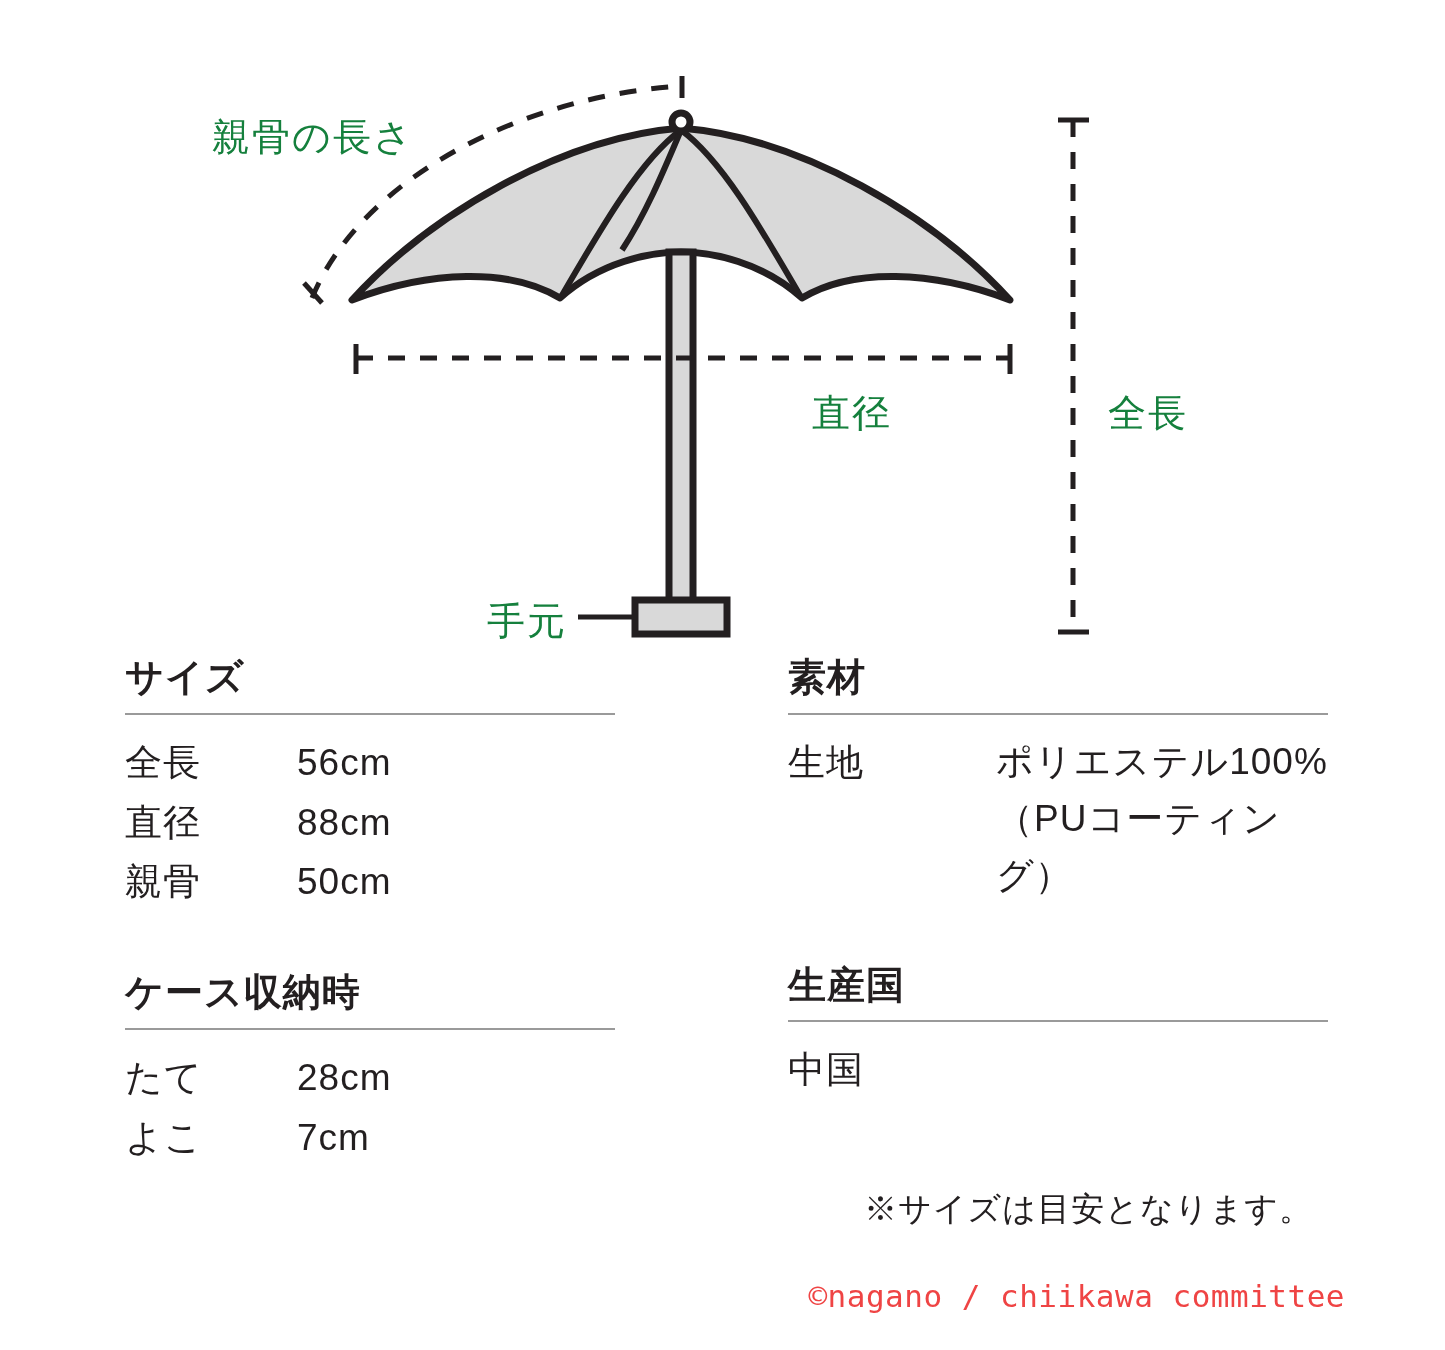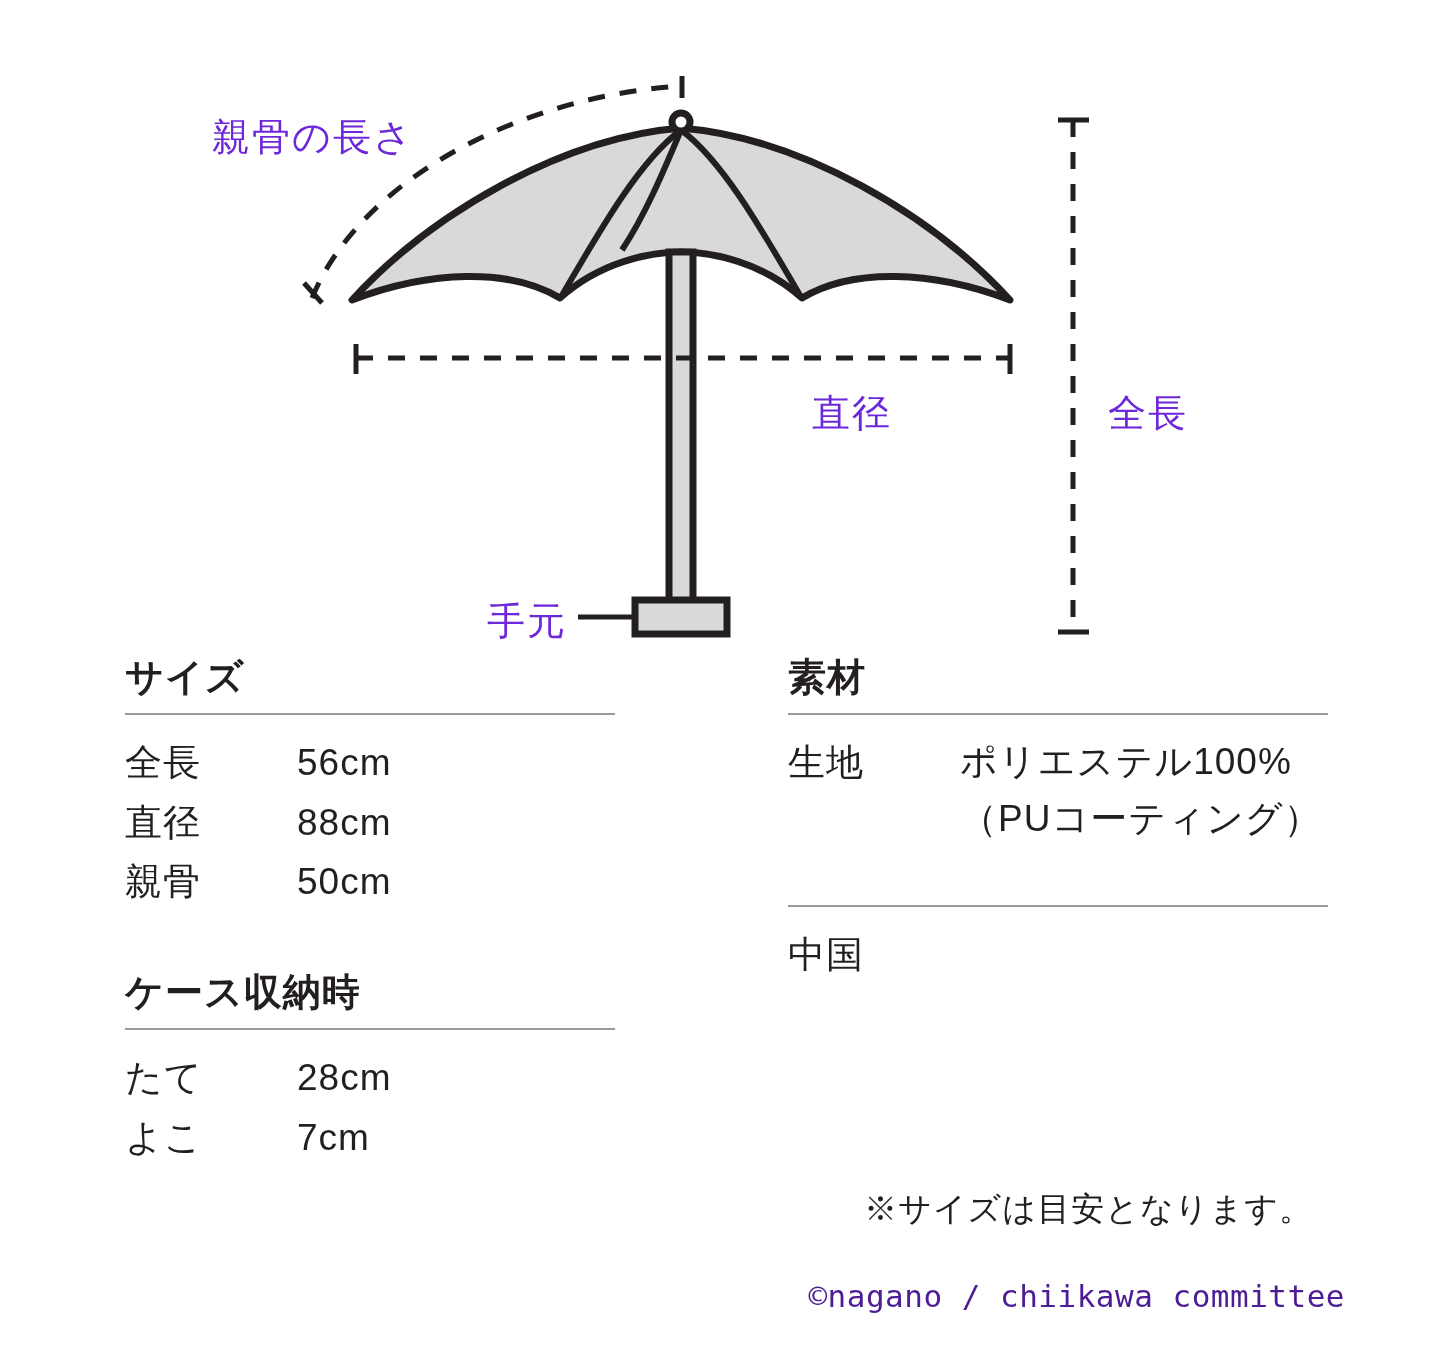--- a/index.html
+++ b/index.html
@@ -26,21 +26,21 @@
   }
   #umbrella-svg {
     position: absolute;
     left: 0;
     top: 0;
   }
   .dia-label {
     position: absolute;
     font-size: 38px;
     letter-spacing: 2px;
-    color: #6d28d9;
+    color: #15803d;
     white-space: nowrap;
   }
   #label-rib        { left: 212px; top: 112px; }
   #label-diameter   { left: 812px; top: 388px; }
   #label-length     { left: 1108px; top: 388px; }
   #label-handle     { left: 487px; top: 596px; }
 
   
   #specs {
     position: absolute;
@@ -74,38 +74,38 @@
   .row {
     display: flex;
     align-items: flex-start;
     font-size: 37px;
     line-height: 1.62;
     letter-spacing: 1px;
   }
   .row .k { width: 172px; flex: 0 0 172px; }
   .row .v { flex: 1 1 auto; }
   .block-2 { margin-top: 58px; }
-  .val-lines { font-size: 37px; line-height: 1.55; letter-spacing: 1px; }
+  .val-lines { font-size: 37px; line-height: 1.55; letter-spacing: 1px; margin-left: 36px; }
   .note {
     position: absolute;
     right: 164px;
     top: 532px;
     font-size: 33px;
     letter-spacing: 1px;
     white-space: nowrap;
     font-family: Liberation Mono, monospace;
   }
   #copyright {
     position: absolute;
     right: 100px;
     top: 1278px;
     font-size: 31px;
     font-family: "DejaVu Sans Mono", monospace;
     letter-spacing: 0.5px;
-    color: #4c1d95;
+    color: #ef4444;
     white-space: nowrap;
   }
 </style>
 </head>
 <body>
 
 <div id="diagram-area">
 
   <svg id="umbrella-svg" width="1445" height="660" viewBox="0 0 1445 660">
 
@@ -197,20 +197,21 @@
           <div class="k">生地</div>
           <div class="v val-lines">
             <div>ポリエステル100%</div>
             <div>（PUコーティング）</div>
           </div>
         </div>
       </div>
     </div>
 
     <div class="block-2">
+      <div class="sec-title">生産国</div>
       <div class="sec-rule"></div>
       <div class="rows">
         <div class="row">
           <div class="v">中国</div>
         </div>
       </div>
     </div>
   </div>
 
   <div class="note">※サイズは目安となります。</div>

